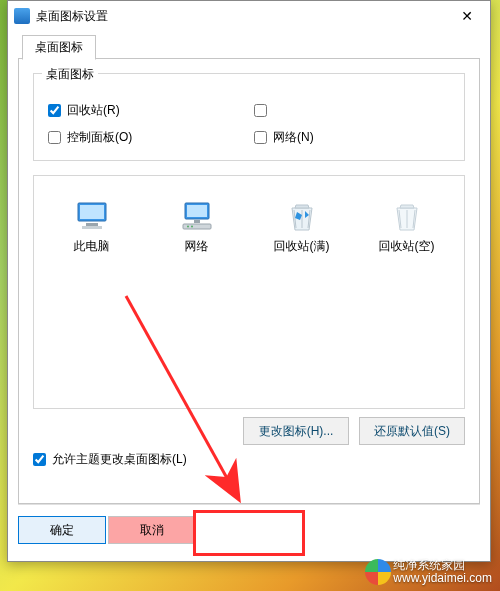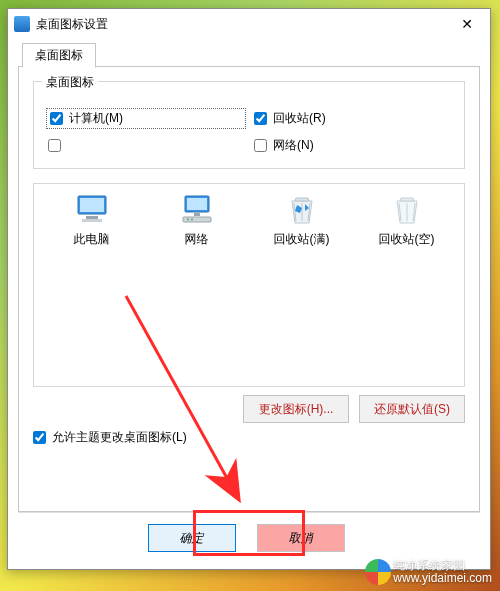--- a/index.html
+++ b/index.html
@@ -5,21 +5,21 @@
   html,body{margin:0;padding:0}
   body{
     width:500px;height:591px;
     font-family:"Microsoft YaHei","Segoe UI",Tahoma,sans-serif;
     font-size:12px;color:#000;
     background:linear-gradient(135deg,#7fb83a 0%,#a8d565 25%,#f2e84a 55%,#e89a2a 80%,#b14d1e 100%);
     position:relative;overflow:hidden;
   }
   
   .dialog{
-    position:absolute;left:7px;top:8px;width:482px;height:560px;
+    position:absolute;left:7px;top:0;width:482px;height:560px;
     background:#fff;border:1px solid #888;box-shadow:0 3px 12px rgba(0,0,0,.3);
     display:flex;flex-direction:column;
   }
   .titlebar{
     height:30px;display:flex;align-items:center;padding:0 4px 0 6px;
   }
   .titlebar .app-icon{
     width:16px;height:16px;margin-right:6px;
     background:linear-gradient(#4aa3ec,#1e6fc0);border-radius:2px;
   }
@@ -54,43 +54,43 @@
   }
   .checkgrid{
     display:grid;grid-template-columns:1fr 1fr;row-gap:10px;column-gap:10px;
   }
   label.chk{display:flex;align-items:center;gap:6px;cursor:default}
   label.chk input[type=checkbox]{width:13px;height:13px;margin:0;accent-color:#0078d7}
   label.chk.selected{outline:1px dotted #666;outline-offset:1px;padding:0 2px}
   
   .iconlist{
     margin-top:14px;border:1px solid #d6d6d6;height:184px;
-    padding:9px 6px;display:flex;align-items:flex-start;gap:2px;
+    padding:24px 6px;display:flex;align-items:flex-start;gap:2px;
   }
   .iconitem{
     flex:1;display:flex;flex-direction:column;align-items:center;gap:6px;
   }
   .iconitem .ic{width:36px;height:32px;display:flex;align-items:center;justify-content:center}
   .iconitem .lbl{font-size:12px;text-align:center;white-space:nowrap}
   
   .btnrow{
     margin-top:8px;display:flex;justify-content:flex-end;gap:10px;
   }
   .btn{
     min-width:104px;height:26px;border:1px solid #c3c3c3;background:#fca5a5;
     display:flex;align-items:center;justify-content:center;font-size:12px;
   }
-  .btn.disabled{color:#b91c1c;background:#f1f1f1}
+  .btn.disabled{color:#0c4a6e;background:#f1f1f1}
   .spacer{flex:1}
   
   .themerow{margin-top:6px}
   
   .footer{
     height:50px;margin:0 10px 6px 10px;border-top:1px solid #e0e0e0;
-    display:flex;align-items:center;justify-content:center;gap:21px;padding-right:6px;font-style:italic;
+    display:flex;align-items:center;justify-content:flex-start;gap:2px;padding-right:6px;
   }
   .footer .btn{min-width:86px;height:26px}
   .btn.primary{border:1px solid #0078d7;background:#e5f1fb}
   .highlight-box{
     position:absolute;border:3px solid #ff2a2a;pointer-events:none;
   }
   
   .arrow-svg{position:absolute;left:0;top:0;pointer-events:none}
   
   .watermark{
@@ -122,30 +122,30 @@
         <span>桌面图标</span>
       </div>
     <div class="tab-line"></div>
   </div>
 
   <div class="tabbody">
 
     <div class="groupbox">
       <div class="legend">桌面图标</div>
       <div class="checkgrid">
-        <label class="chk selected">
-          <input type="checkbox" checked="" style="">
-          <span>计算机(M)</span>
-        </label>
         <label class="chk">
           <input type="checkbox" checked="" style="">
           <span>回收站(R)</span>
         </label>
         <label class="chk">
           <input type="checkbox" style="">
+        </label>
+        <label class="chk">
+          <input type="checkbox" style="">
+          <span>控制面板(O)</span>
         </label>
         <label class="chk">
           <input type="checkbox" style="">
           <span>网络(N)</span>
         </label>
       </div>
     </div>
 
     <div class="iconlist">
       <div class="iconitem">

